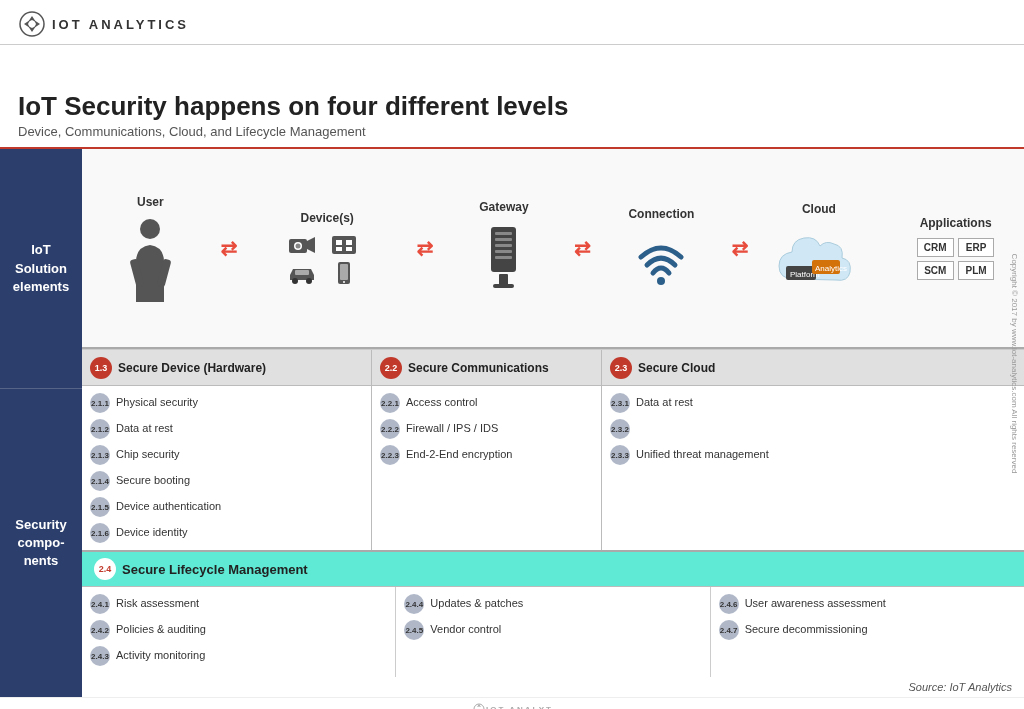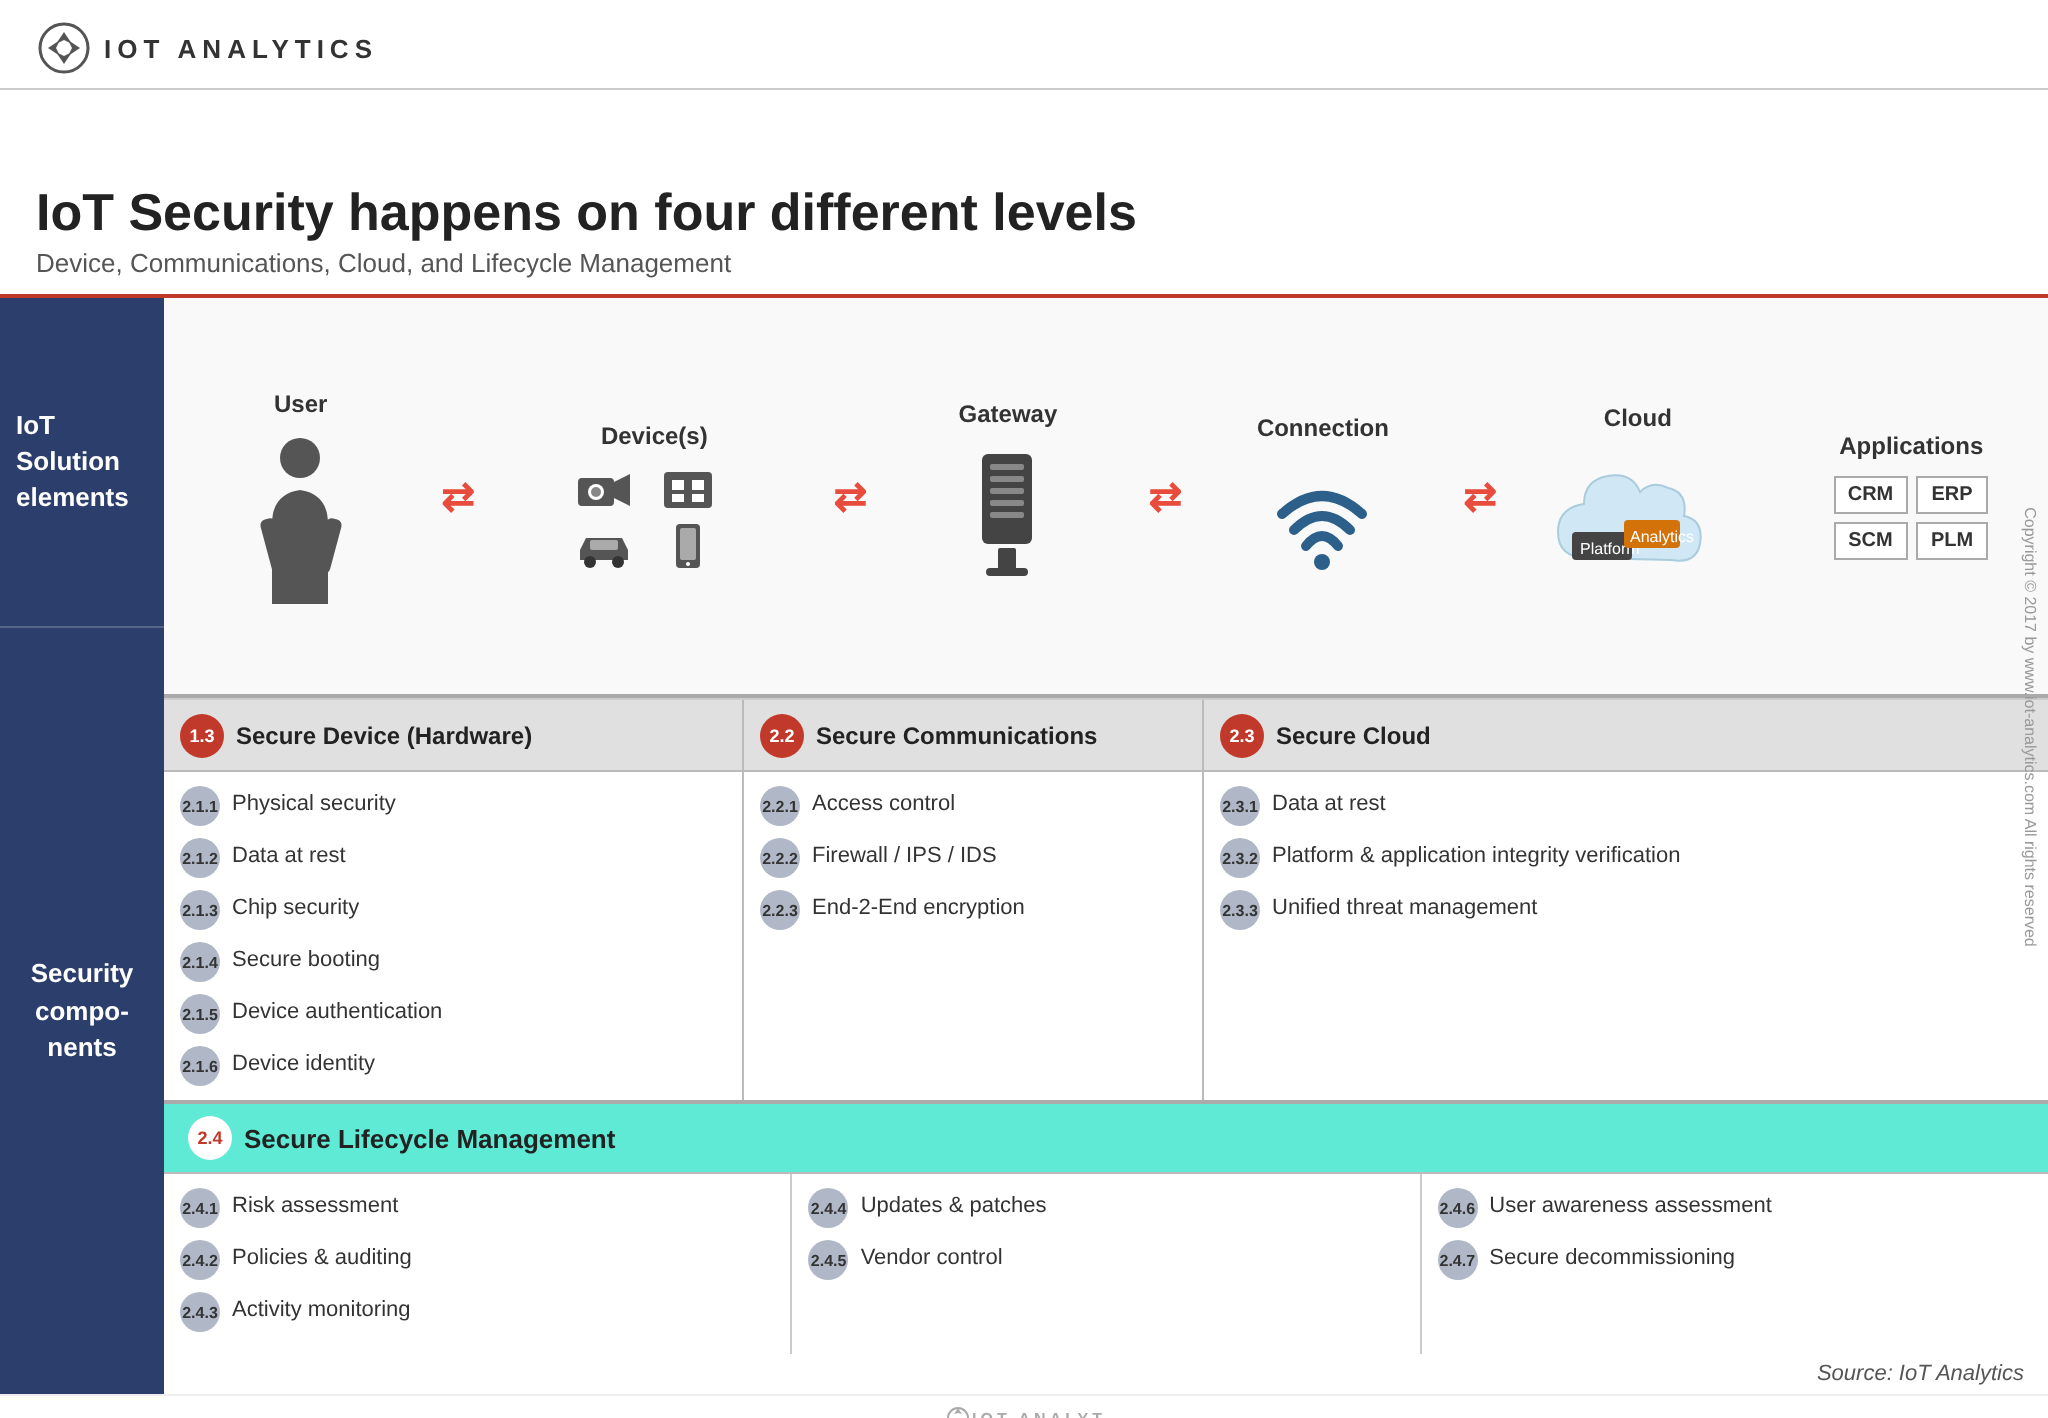--- a/index.html
+++ b/index.html
@@ -73,26 +73,26 @@
       width: 82px;
       min-width: 82px;
       background: #2c3e6b;
       color: white;
       display: flex;
       flex-direction: column;
       justify-content: flex-start;
       padding: 0;
     }
     .left-label-top {
-      height: 165px;
+      height: 240px;
       display: flex;
       align-items: center;
       justify-content: center;
       padding: 8px;
-      text-align: left;
+      text-align: center;
       border-bottom: 1px solid rgba(255,255,255,0.2);
     }
     .left-label-bottom {
       flex: 1;
       display: flex;
       align-items: center;
       justify-content: center;
       padding: 8px;
       text-align: center;
     }
@@ -497,21 +497,20 @@
               <span class="sec-badge">2.3</span>
               <span class="sec-header-title">Secure Cloud</span>
             </div>
             <div class="sec-items">
               <div class="sec-item">
                 <span class="sec-item-num">2.3.1</span>
                 <span class="sec-item-text">Data at rest</span>
               </div>
               <div class="sec-item">
                 <span class="sec-item-num">2.3.2</span>
-                <span class="sec-item-text">Platform &amp; application integrity verification</span>
               </div>
               <div class="sec-item">
                 <span class="sec-item-num">2.3.3</span>
                 <span class="sec-item-text">Unified threat management</span>
               </div>
             </div>
           </div>
         </div>
 
         <div>

